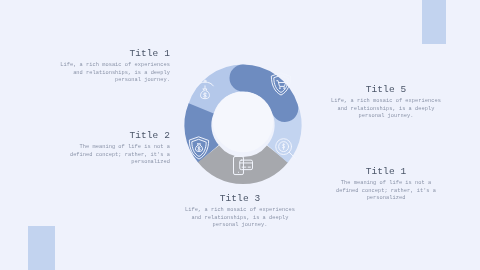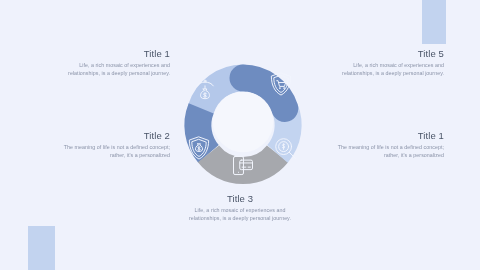--- a/index.html
+++ b/index.html
@@ -37,38 +37,39 @@
     left: 28px;
     top: 226px;
     width: 27px;
     height: 48px;
   }
 
   
   .txt {
     position: absolute;
     width: 116px;
+    font-family: Liberation Mono, monospace;
   }
   .txt .ttl {
     font-size: 9.5px;
     color: #4a5568;
     margin: 0 0 3px 0;
     font-weight: 400;
     line-height: 11px;
     letter-spacing: .1px;
   }
   .txt .body {
     font-size: 5.3px;
     line-height: 7.6px;
     color: #8a93a8;
     margin: 0;
     letter-spacing: .05px;
   }
   .t-right { text-align: right; }
-  .t-left  { text-align: right; }
+  .t-left  { text-align: center; margin-top: 36px; }
   .t-center{ text-align: center; }
 
   .txt1 { left: 54px;  top: 48px;  }
   .txt2 { left: 54px;  top: 130px; }
   .txt3 { left: 182px; top: 193px; width: 116px; }
   .txt4 { left: 328px; top: 130px; }
   .txt5 { left: 328px; top: 48px;  }
 
   
   .donut {

